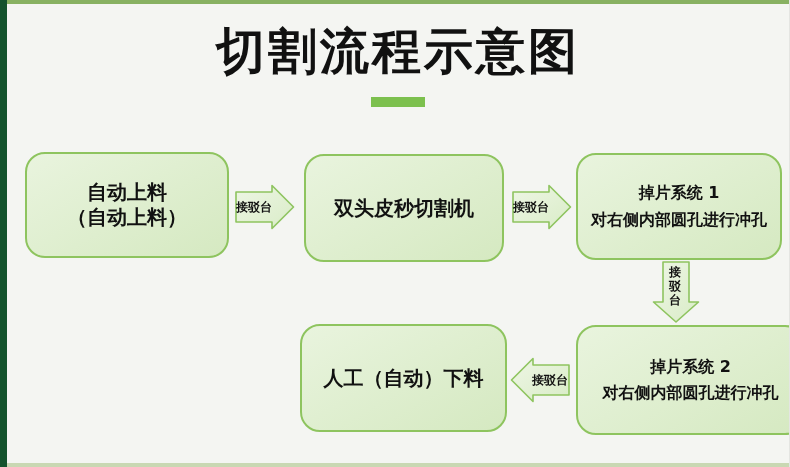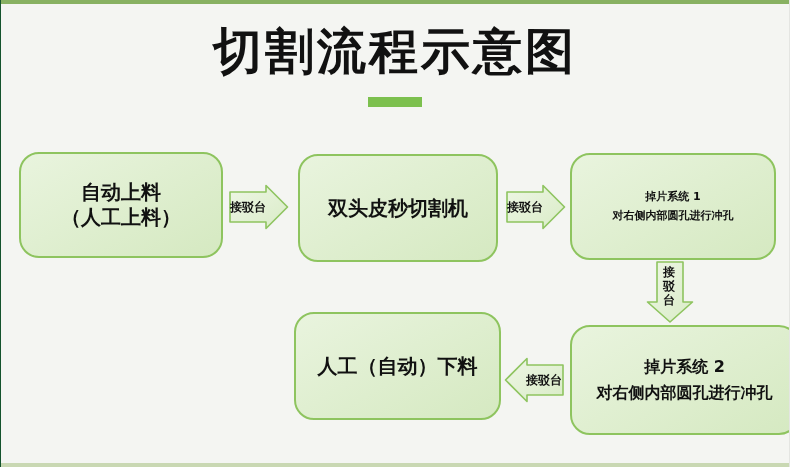--- a/index.html
+++ b/index.html
@@ -8,21 +8,21 @@
     background: #ffffff;
     font-family: "DejaVu Sans", "Liberation Sans", sans-serif;
   }
   .canvas {
     position: relative;
     width: 790px;
     height: 467px;
     background: var(--background-color, #f4f5f2);
     overflow: hidden;
     box-sizing: border-box;
-    border-left: 1px solid #14532d;
+    border-left: 7px solid #14532d;
     border-right: 1px solid #e4e5e2;
   }
   .top-bar {
     position: absolute;
     left: 0; top: 0;
     width: 100%; height: 4px;
     background: var(--top-bar-color, #88b162);
   }
   .bottom-bar {
     position: absolute;
@@ -57,23 +57,23 @@
     display: flex;
     flex-direction: column;
     align-items: center;
     justify-content: center;
     color: var(--text-color, #111);
     font-weight: 700;
     text-align: center;
   }
   .box-1 { left: 18px;  top: 152px; width: 204px; height: 106px; font-size: 20px; line-height: 1.25; }
   .box-2 { left: 297px; top: 154px; width: 200px; height: 108px; font-size: 20px; line-height: 1.7; }
-  .box-3 { left: 569px; top: 153px; width: 206px; height: 107px; font-size: 11px; line-height: 1.65; }
+  .box-3 { left: 569px; top: 153px; width: 206px; height: 107px; font-size: 16px; line-height: 1.65; }
   .box-4 { left: 569px; top: 325px; width: 229px; height: 110px; font-size: 16px; line-height: 1.65; text-align: center; }
-  .box-5 { left: 293px; top: 312px; width: 207px; height: 108px; font-size: 20px; line-height: 1.25; text-align: right; }
+  .box-5 { left: 293px; top: 324px; width: 207px; height: 108px; font-size: 20px; line-height: 1.25; text-align: right; }
 
   .connector {
     position: absolute;
   }
   .connector svg {
     display: block;
     width: 100%;
     height: 100%;
   }
   .connector svg path {
@@ -128,21 +128,21 @@
 
 <div class="canvas">
 
   <div class="top-bar"></div>
 
   <div class="page-title">切割流程示意图</div>
   <div class="title-underline"></div>
 
   <div class="flow-box box-1">
     <div>自动上料</div>
-    <div>（人工上料）</div>
+    <div>（自动上料）</div>
   </div>
 
   <div class="connector conn-1">
     <svg viewBox="0 0 60 46">
       <path d="M1 8 H37 V1.5 L58.5 23 L37 44.5 V38 H1 Z"></path>
     </svg>
     <div class="connector-label">接驳台</div>
   </div>
 
   <div class="flow-box box-2">

